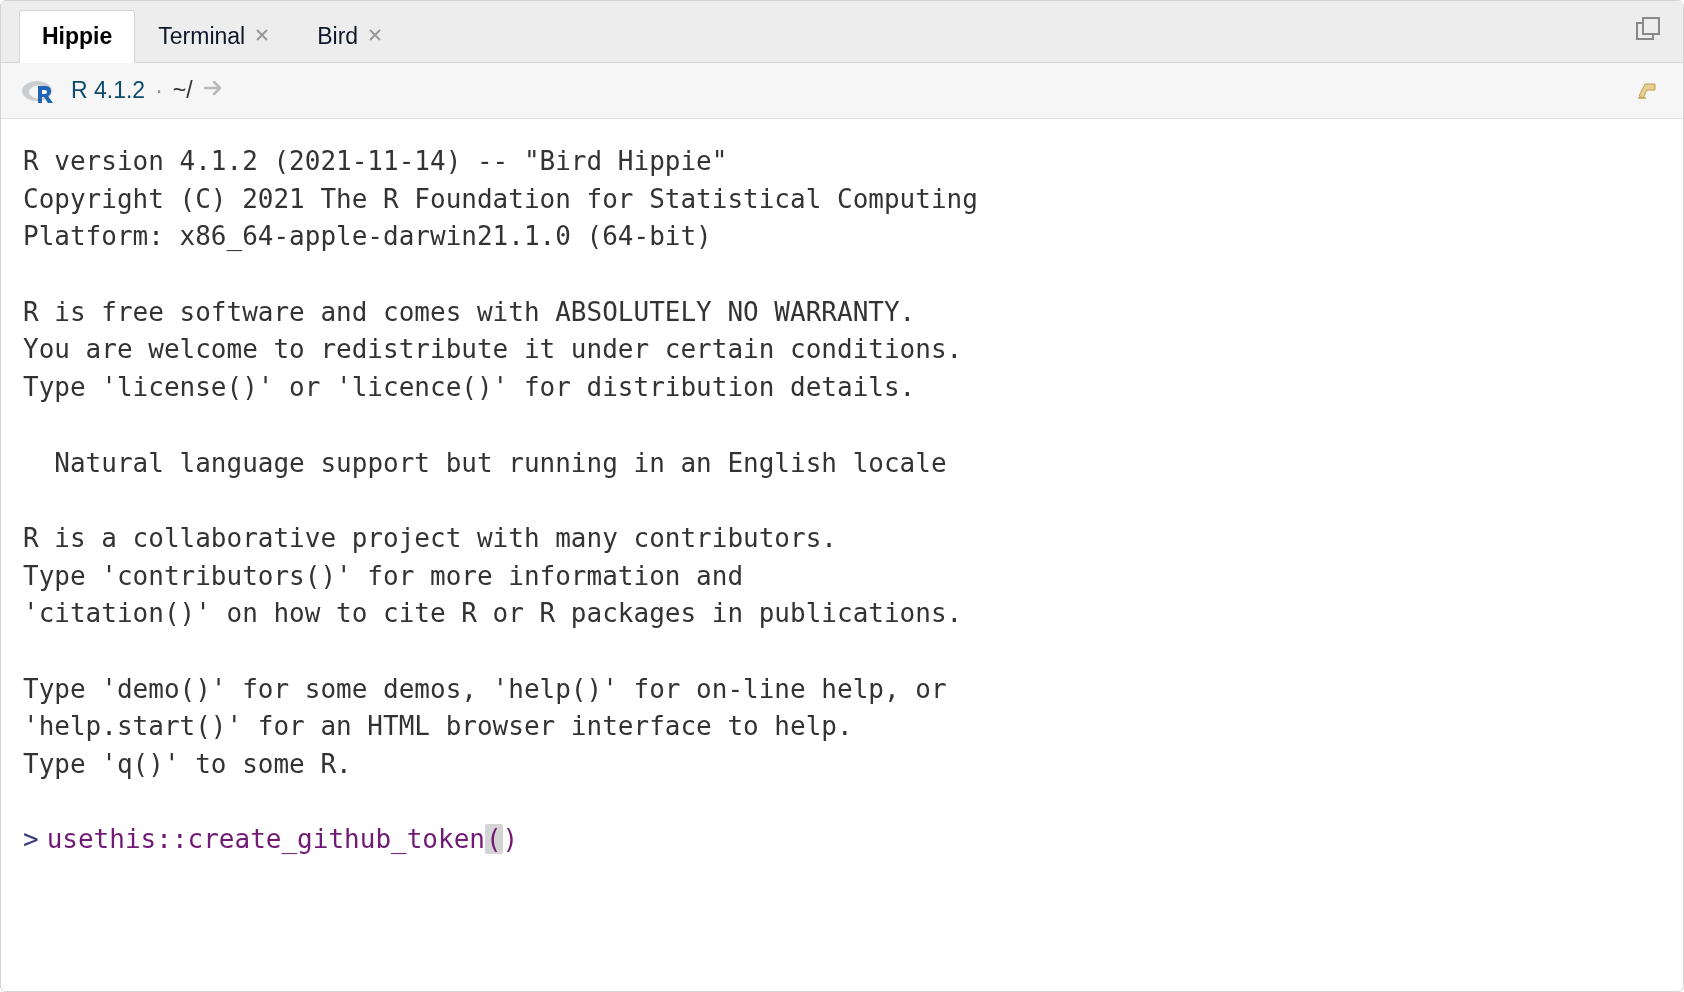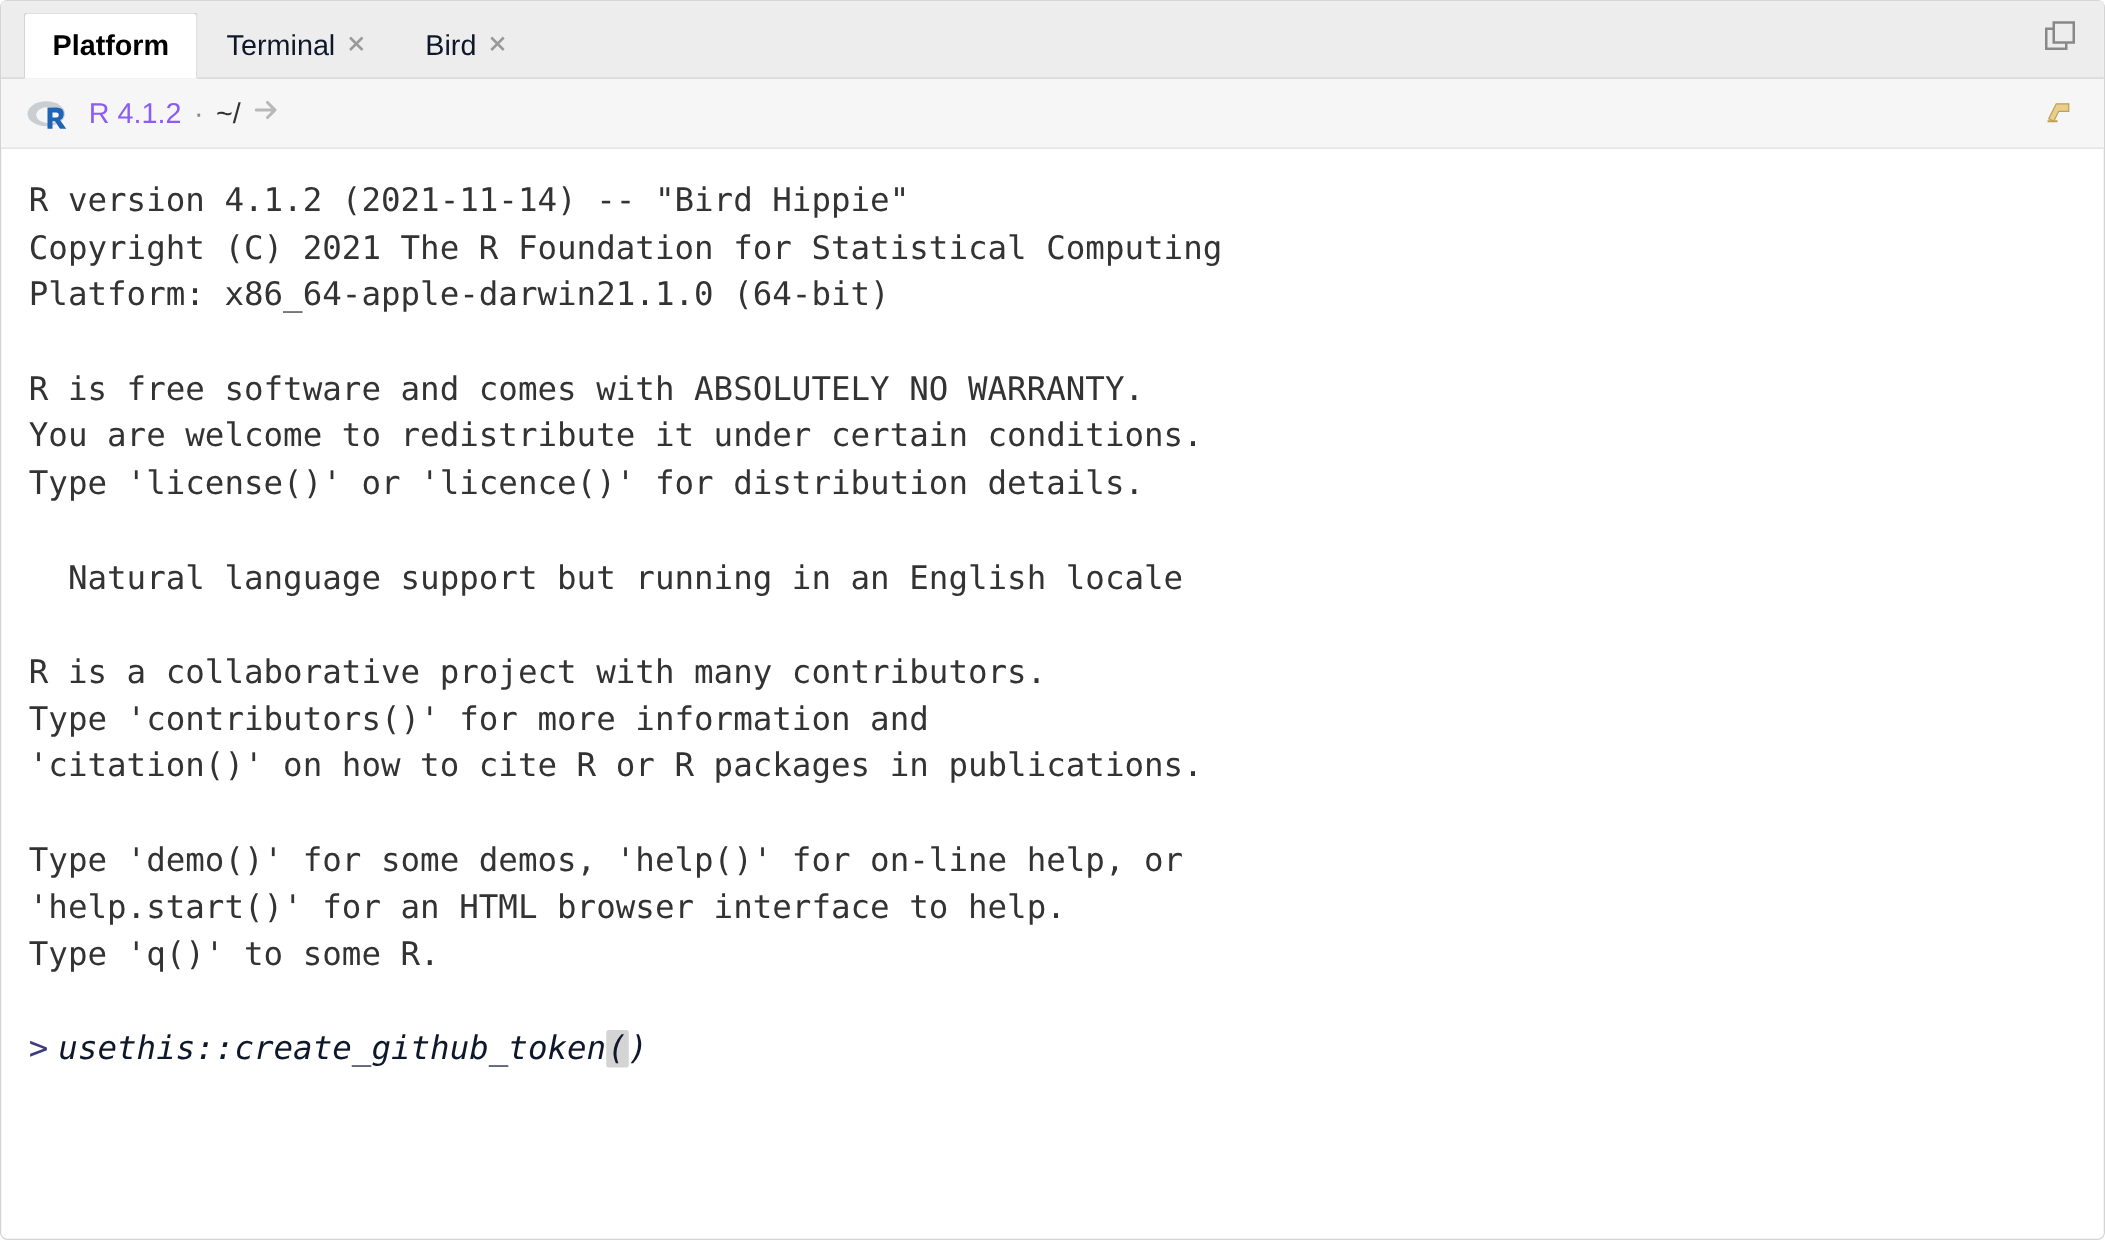--- a/index.html
+++ b/index.html
@@ -73,21 +73,21 @@
       width: 36px;
       height: 28px;
     }
     .info-text {
       font-size: 23px;
       color: #333;
       display: flex;
       align-items: center;
       gap: 10px;
     }
-    .info-version { color: #8b5cf6; }
+    .info-version { color: #0c4a6e; }
     .info-dot { color: #888; }
     .info-path { color: #333; }
     .info-bar-right {
       margin-left: auto;
     }
     .console-body {
       flex: 1;
       padding: 24px 22px;
       font-family: "Menlo", "Monaco", "Consolas", monospace;
       font-size: 26px;
@@ -102,37 +102,36 @@
       color: #3b3b80;
       display: flex;
       align-items: baseline;
       gap: 0;
     }
     .prompt-char {
       color: #3b3b80;
       margin-right: 8px;
     }
     .prompt-cmd {
-      color: #0f172a;
-      font-style: italic;
+      color: #701a75;
     }
     .cursor-paren {
       background: #d4d4d4;
       border-radius: 2px;
       padding: 0 1px;
     }
   </style>
 </head>
 <body>
 
 <div class="panel">
 
   <div class="tab-bar">
     <div class="tab active">
-      <span>Platform</span>
+      <span>Hippie</span>
     </div>
     <div class="tab">
       <span>Terminal</span>
       <span class="tab-close">
         <svg width="14" height="14" viewBox="0 0 14 14">
             <path d="M2 2 L12 12 M12 2 L2 12" stroke="#999" stroke-width="2" fill="none"></path>
           </svg>
       </span>
     </div>
     <div class="tab">

